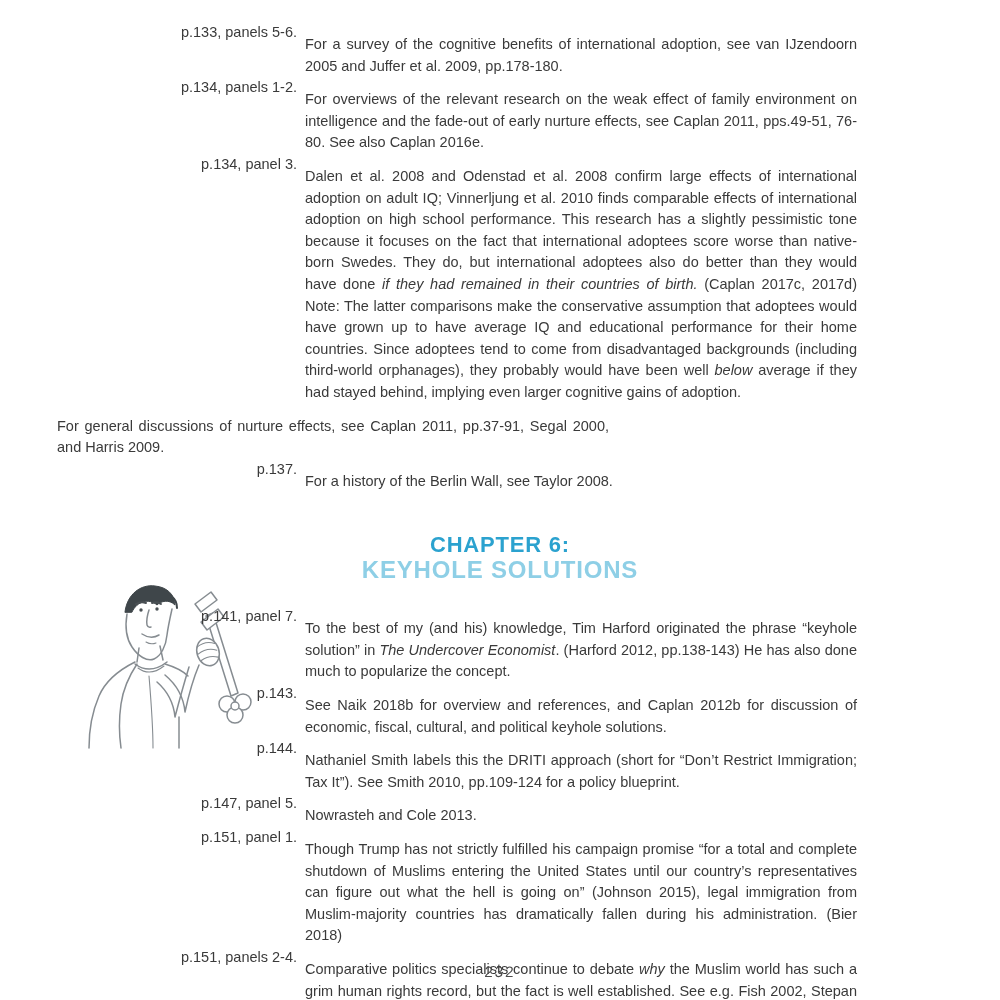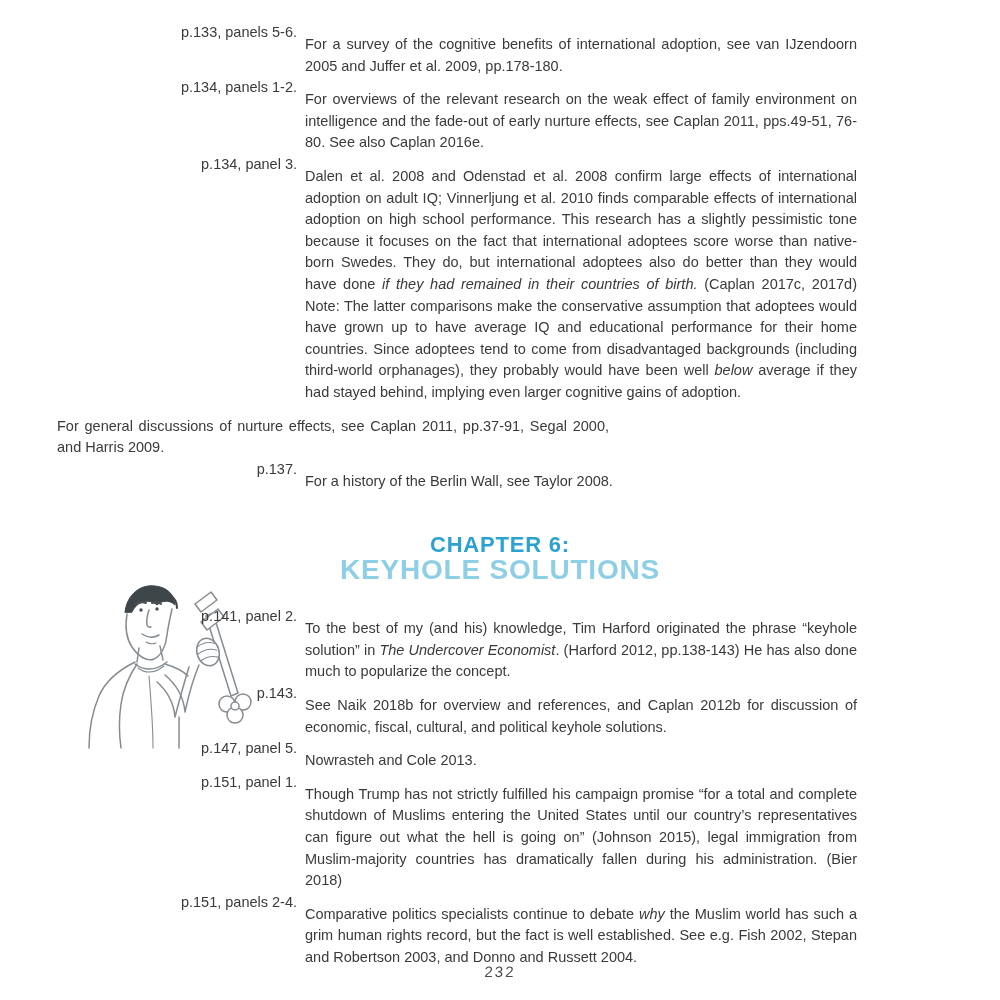--- a/index.html
+++ b/index.html
@@ -44,21 +44,21 @@
   }
   .note-text i { font-style: italic; }
   .chapter-heading {
     width: 1000px;
     margin: 40px 0 24px -57px;
     text-align: center;
     font-weight: bold;
     letter-spacing: 0.8px;
   }
   .ch-line1 { font-size: 22px; line-height: 25px; }
-  .ch-line2 { font-size: 28px; line-height: 25px; }
+  .ch-line2 { font-size: 24px; line-height: 25px; }
   .page-number {
     position: absolute;
     left: 0;
     top: 963px;
     width: 1000px;
     text-align: center;
     z-index: 1;
     font-size: 15px;
     letter-spacing: 2px;
     color: #4a4a4a;
@@ -141,26 +141,30 @@
         </div>
       </div>
 
     <div class="chapter-heading">
       <div class="ch-line1" style="color: rgb(43, 162, 207);">CHAPTER 6:</div>
       <div class="ch-line2" style="color: rgb(142, 207, 230);">KEYHOLE SOLUTIONS</div>
     </div>
 
     <div id="notes-bottom">
         <div class="note-row">
-          <div class="note-label">p.141, panel 2.</div>
+          <div class="note-label">p.141, panel 7.</div>
           <div class="note-text"><span>To the best of my (and his) knowledge, Tim Harford originated the phrase “keyhole solution” in </span><i>The Undercover Economist</i><span>. (Harford 2012, pp.138-143) He has also done much to popularize the concept.</span></div>
         </div>
         <div class="note-row">
           <div class="note-label">p.143.</div>
           <div class="note-text"><span>See Naik 2018b for overview and references, and Caplan 2012b for discussion of economic, fiscal, cultural, and political keyhole solutions.</span></div>
+        </div>
+        <div class="note-row">
+          <div class="note-label">p.144.</div>
+          <div class="note-text"><span>Nathaniel Smith labels this the DRITI approach (short for “Don’t Restrict Immigration; Tax It”). See Smith 2010, pp.109-124 for a policy blueprint.</span></div>
         </div>
         <div class="note-row">
           <div class="note-label">p.147, panel 5.</div>
           <div class="note-text"><span>Nowrasteh and Cole 2013.</span></div>
         </div>
         <div class="note-row">
           <div class="note-label">p.151, panel 1.</div>
           <div class="note-text"><span>Though Trump has not strictly fulfilled his campaign promise “for a total and complete shutdown of Muslims entering the United States until our country’s representatives can figure out what the hell is going on” (Johnson 2015), legal immigration from Muslim-majority countries has dramatically fallen during his administration. (Bier 2018)</span></div>
         </div>
         <div class="note-row">

